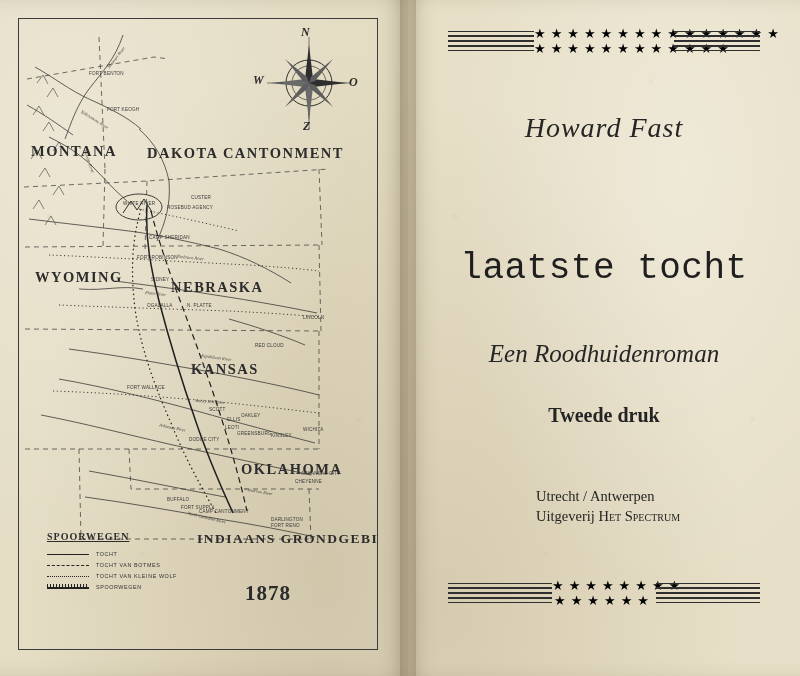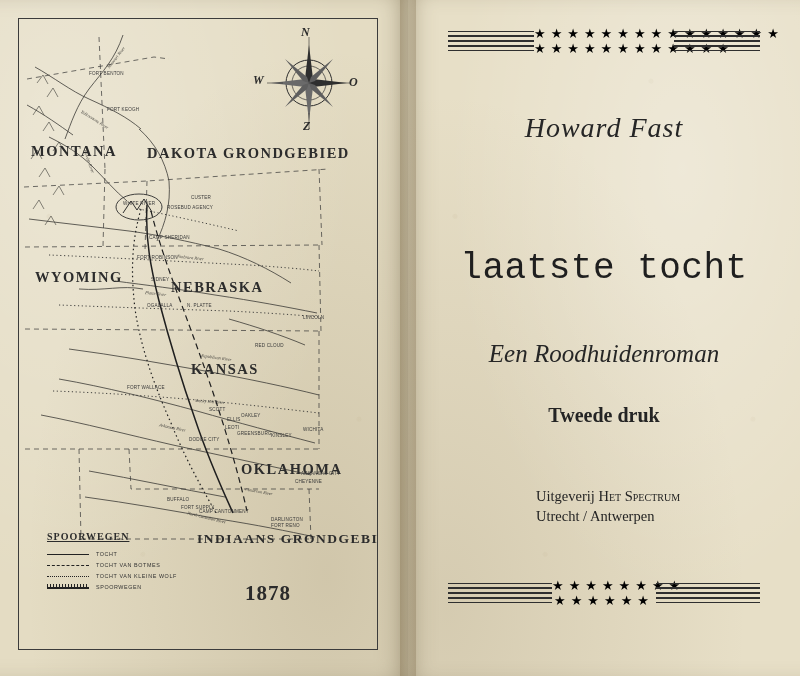--- a/index.html
+++ b/index.html
@@ -329,21 +329,21 @@
               <path d="M26 206 l6 -9 l5 9"></path>
           </g>
 
           <g>
             <ellipse cx="120" cy="188" rx="23" ry="13" fill="none" stroke="#2d2d2d" stroke-width="0.9"></ellipse>
             <path d="M104 194 l8 -12 l6 9 l7 -11 l8 13" stroke="#2d2d2d" fill="none" stroke-width="1"></path>
           </g>
         </svg>
 
         <div class="state-label sl-big" style="left:12px;top:124px;">MONTANA</div>
-        <div class="state-label sl-big" style="left:128px;top:126px;">DAKOTA GRONDGEBIED</div>
+        <div class="state-label sl-big" style="left:128px;top:126px;">DAKOTA CANTONMENT</div>
         <div class="state-label sl-big" style="left:16px;top:250px;">WYOMING</div>
         <div class="state-label sl-big" style="left:152px;top:252px;margin-top:8px;">NEBRASKA</div>
         <div class="state-label sl-big" style="left:172px;top:342px;">KANSAS</div>
         <div class="state-label sl-big" style="left:222px;top:442px;">OKLAHOMA</div>
         <div class="state-label sl-mid" style="left:178px;top:512px;">INDIAANS GRONDGEBIED</div>
 
         <div class="small-label" style="left:70px;top:52px;">FORT BENTON</div>
         <div class="small-label" style="left:88px;top:88px;">FORT KEOGH</div>
         <div class="small-label" style="left:104px;top:182px;">WHITE RIVER</div>
         <div class="small-label" style="left:172px;top:176px;">CUSTER</div>
@@ -475,22 +475,22 @@
 
     <div class="author">Howard Fast</div>
 
     <div class="title-line2">laatste tocht</div>
 
     <div class="subtitle">Een Roodhuidenroman</div>
 
     <div class="edition">Tweede druk</div>
 
     <div class="imprint">
+      <div>Utrecht / Antwerpen</div>
       <div><span>Uitgeverij </span><span class="sc">Het Spectrum</span></div>
-      <div>Utrecht / Antwerpen</div>
     </div>
 
     <div class="band-rule-wrap" style="top:578px;">
       <div class="rules" style="width:104px;">
         <div class="rule"></div>
           <div class="rule"></div>
           <div class="rule"></div>
           <div class="rule"></div>
           <div class="rule"></div>
       </div>

